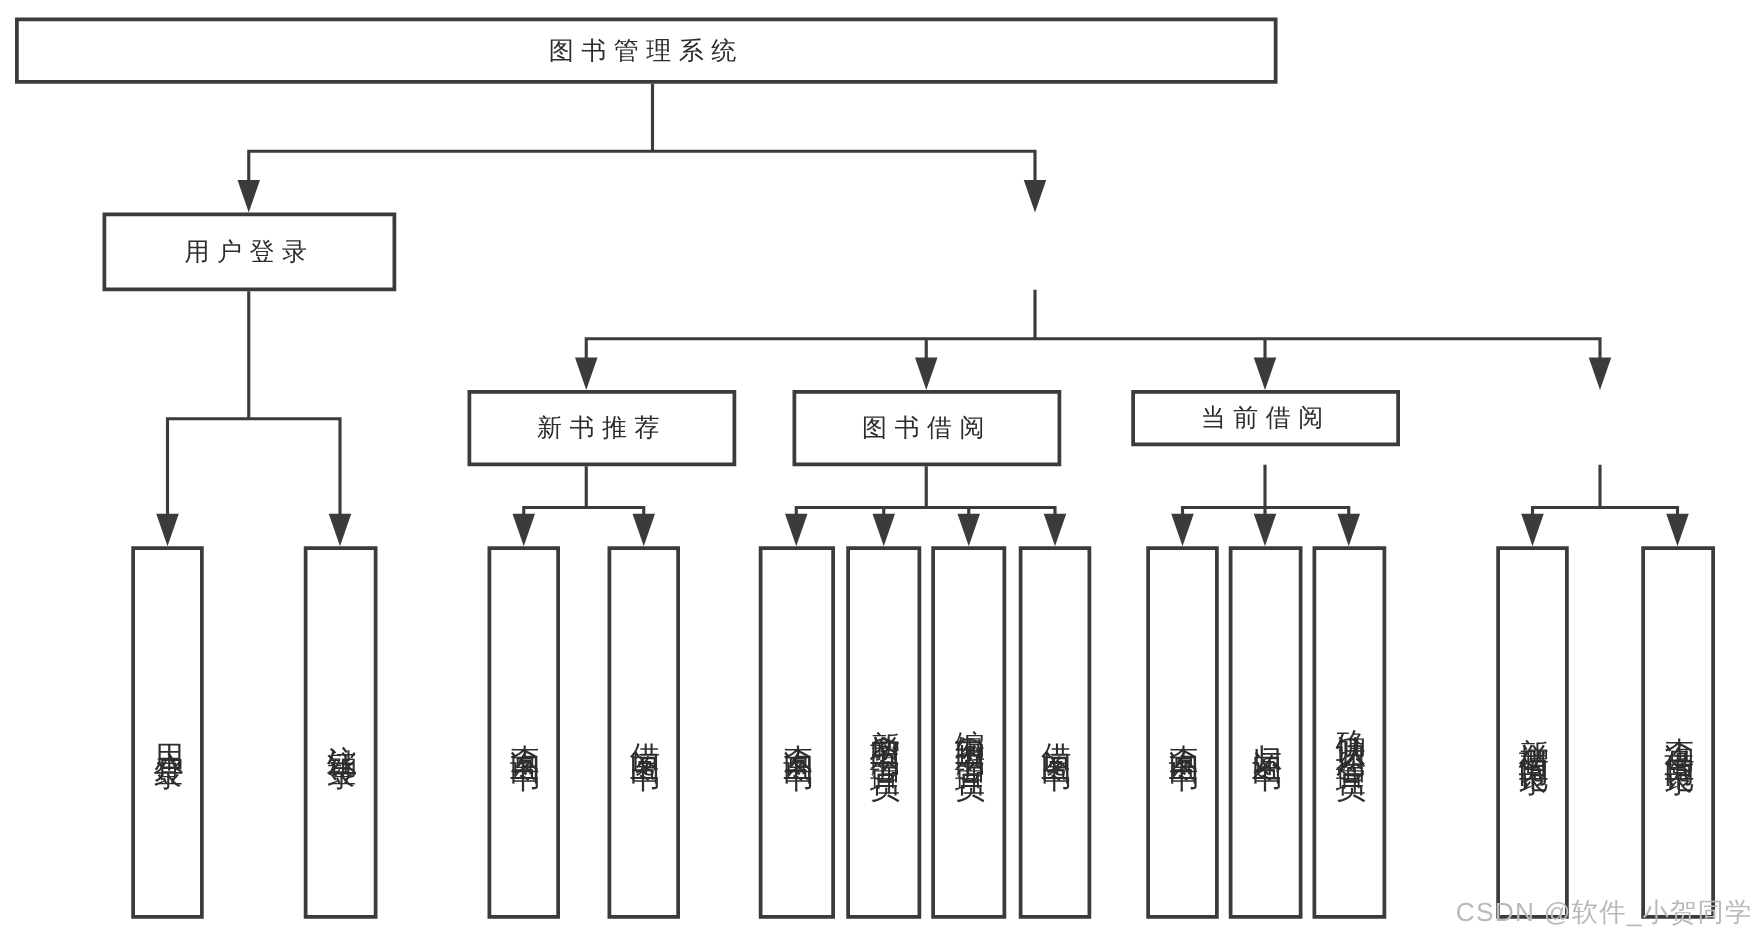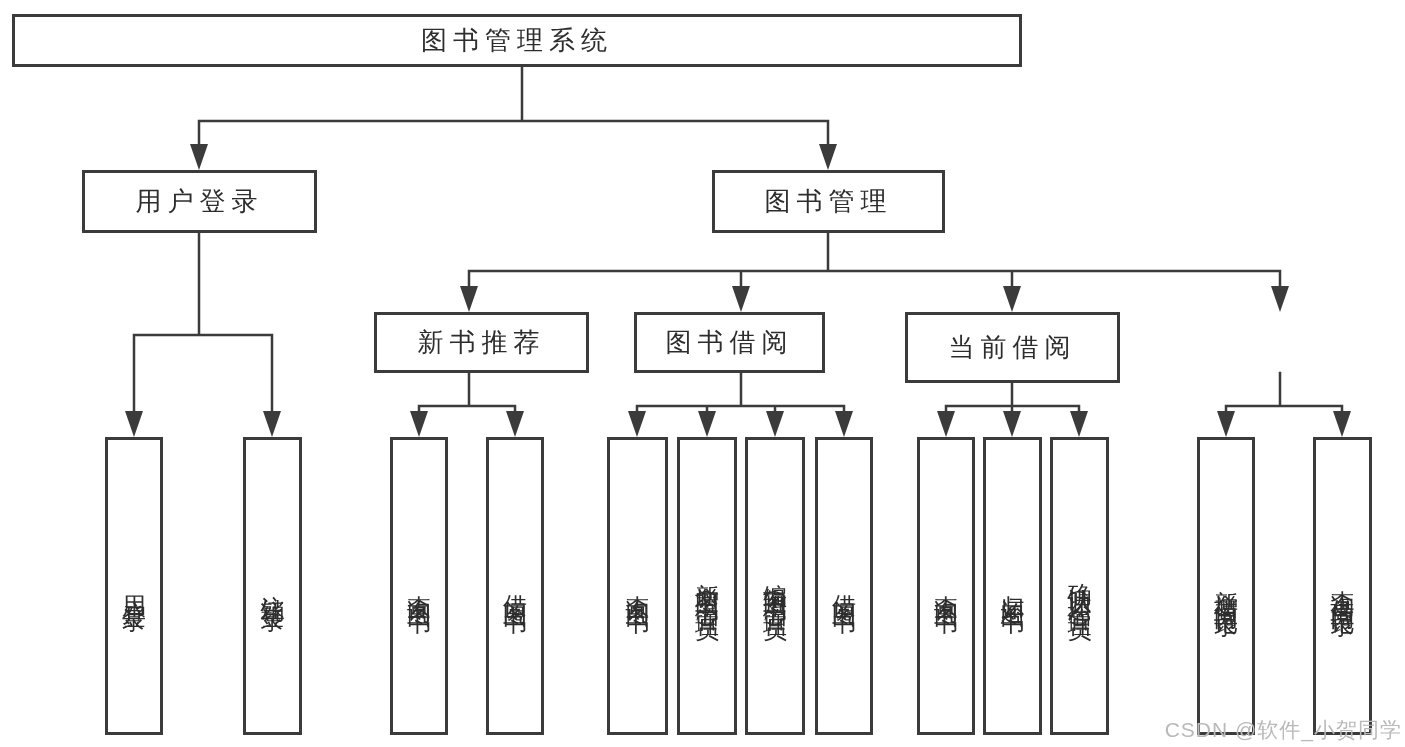--- a/index.html
+++ b/index.html
@@ -22,21 +22,21 @@
   .box{
     position:absolute;
     box-sizing:border-box;
     border:3px solid var(--line);
     background:#fff;
     display:flex;align-items:center;justify-content:center;
     color:var(--text);
     z-index:2;
   }
   .hbox span{
-    font-size:26px;
+    font-size:20px;
     letter-spacing:6px;
     white-space:nowrap;
     line-height:1.2;
   }
   .vbox span{
     writing-mode:vertical-rl;
     text-orientation:mixed;
     font-size:24px;
     letter-spacing:5px;
     line-height:1;
@@ -107,31 +107,28 @@
     </g>
   </svg>
 
   <div class="box hbox" style="left:12px;top:14px;width:1010px;height:53px;">
     <span>图书管理系统</span>
   </div>
 
   <div class="box hbox" style="left:82px;top:170px;width:235px;height:63px;">
     <span>用户登录</span>
   </div>
-  <div class="box hbox" style="left:712px;top:170px;width:233px;height:63px;">
-    <span>图书管理</span>
-  </div>
 
   <div class="box hbox" style="left:374px;top:312px;width:215px;height:61px;">
     <span>新书推荐</span>
   </div>
-  <div class="box hbox" style="left:634px;top:312px;width:191px;height:61px;">
+  <div class="box hbox" style="left:634px;top:312px;width:215px;height:61px;">
     <span>图书借阅</span>
   </div>
-  <div class="box hbox" style="left:905px;top:312px;width:215px;height:71px;">
+  <div class="box hbox" style="left:905px;top:312px;width:215px;height:45px;">
     <span>当前借阅</span>
   </div>
 
   <div class="box vbox" style="left:105px;top:437px;width:58px;height:298px;">
     <span>用户登录</span>
   </div>
   <div class="box vbox" style="left:243px;top:437px;width:59px;height:298px;">
     <span>注销登录</span>
   </div>
 

